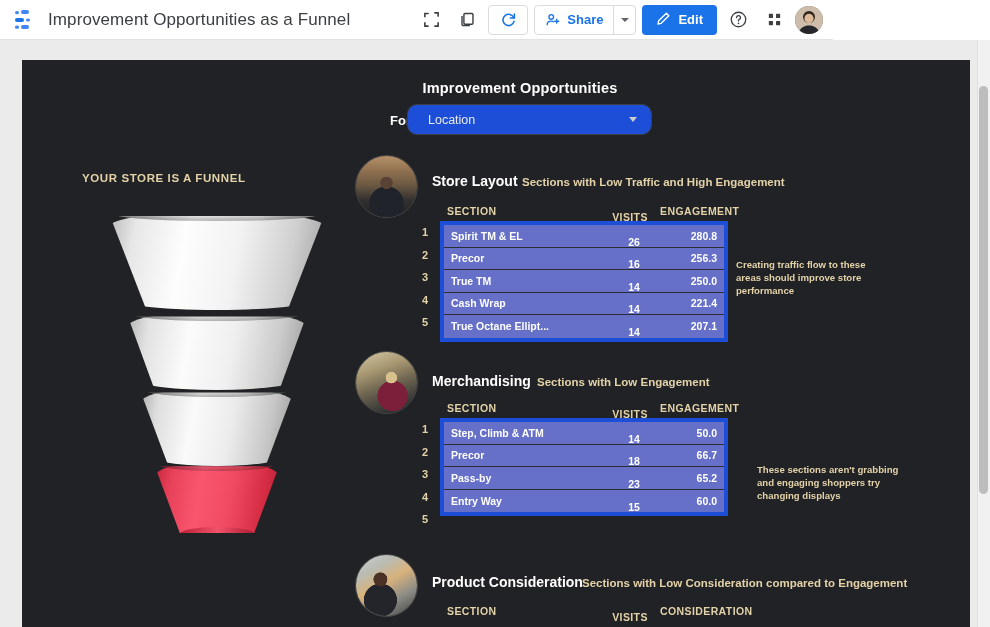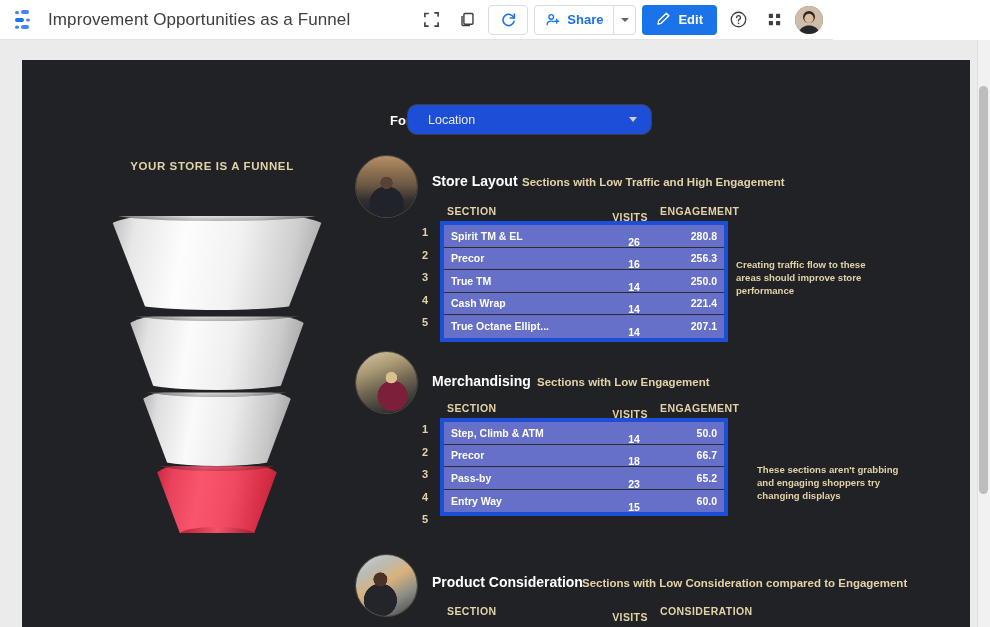--- a/index.html
+++ b/index.html
@@ -119,22 +119,22 @@
   }
   .location-select .sel-caret {
     margin-left: auto; margin-right: 14px;
     width: 0; height: 0;
     border-left: 4px solid transparent; border-right: 4px solid transparent;
     border-top: 5px solid #cfcfcf;
   }
 
   
   .funnel-caption {
-    position: absolute; left: 60px; top: 100px;
-    width: 260px; text-align: center;
+    position: absolute; left: 60px; top: 112px;
+    width: 260px; 
     color: #e3d2a8; font-size: 11.5px; font-weight: bold;
     letter-spacing: .6px;
   }
   .funnel-wrap {
     position: absolute; left: 88px; top: 152px;
     width: 214px; height: 330px;
   }
   .fseg {
     position: absolute; left: 50%; transform: translateX(-50%);
     border-radius: 50% / 14px;
@@ -317,20 +317,21 @@
   </div>
 </div>
 
 <div class="page-bg"></div>
 <div class="scrollbar-track">
   <div class="scrollbar-thumb"></div>
 </div>
 
 <div class="canvas">
 
+  <div class="report-title">Improvement Opportunities</div>
 
   <div class="for-label">For:</div>
   <div class="location-select">
     <span class="val">Location</span>
     <span class="sel-caret"></span>
   </div>
 
   <div class="funnel-caption">YOUR STORE IS A FUNNEL</div>
   <div class="funnel-wrap">
     <div class="fseg f1">

